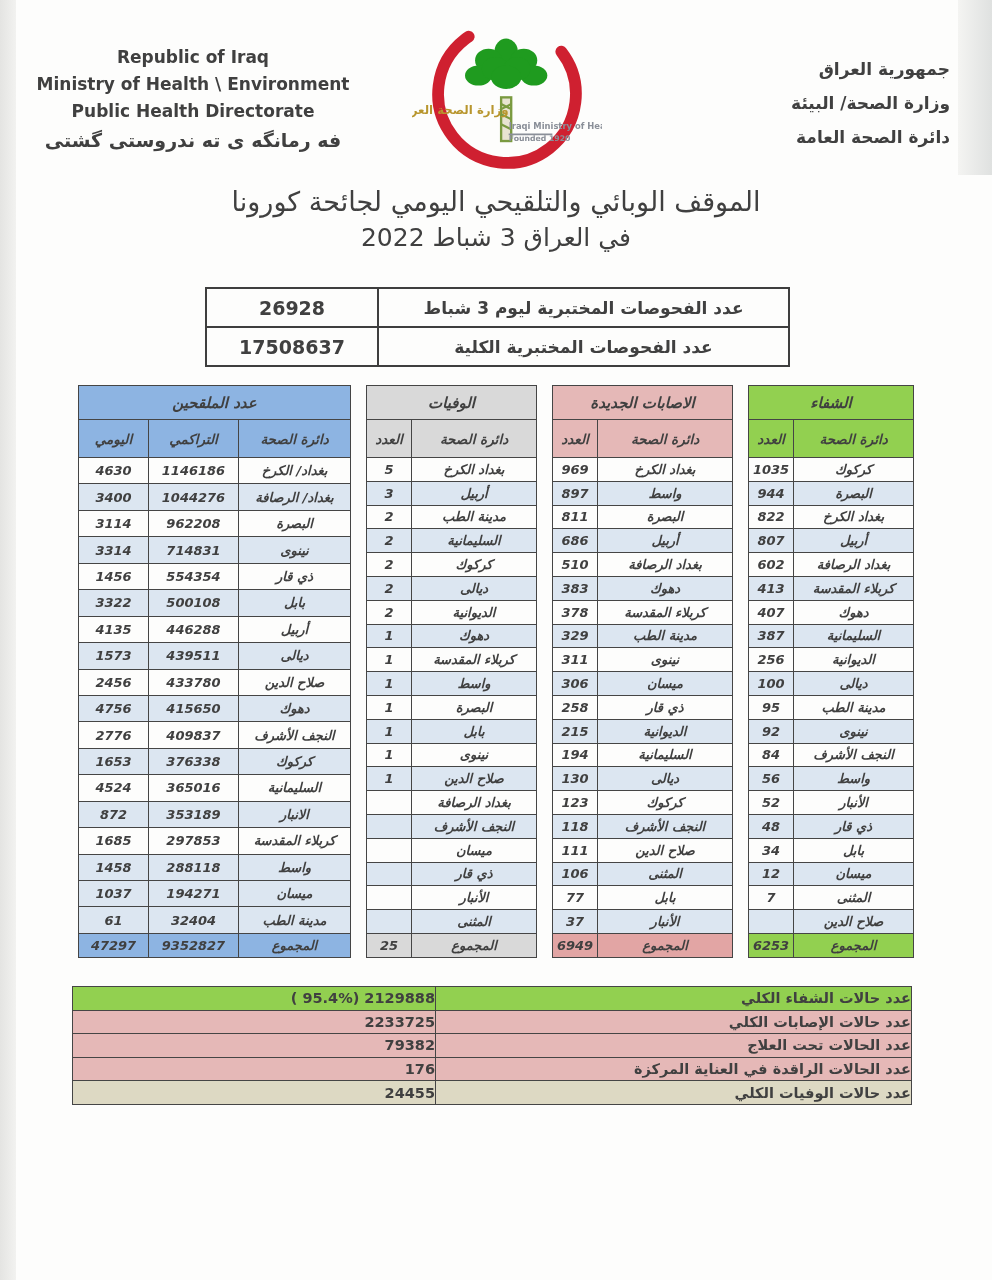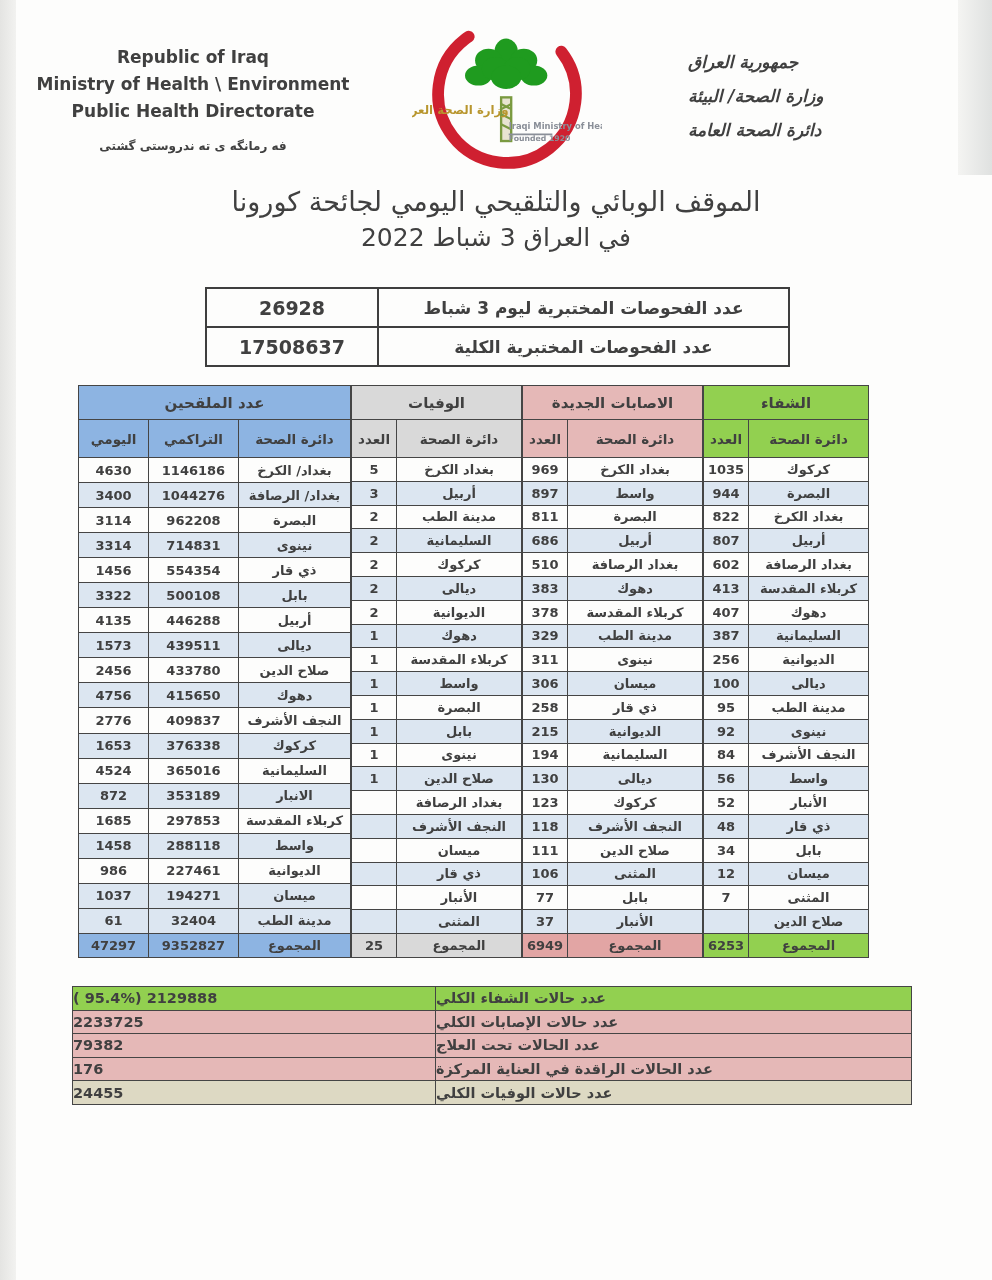--- a/index.html
+++ b/index.html
@@ -19,25 +19,25 @@
   .scan-edge-right {
     position:absolute; right:0; top:0; width:34px; height:175px;
     background:linear-gradient(90deg,#f4f4f2,#dfe1e0);
   }
 
   
   .letterhead-en {
     position:absolute; left:28px; top:44px; width:330px;
     text-align:center; font-weight:bold; font-size:17px; line-height:27px;
   }
-  .letterhead-ku { font-size:12px; margin-top:8px; }
+  .letterhead-ku { font-size:19px; margin-top:2px; }
   .letterhead-ar {
-    position:absolute; left:688px; top:52px; width:262px;
-    text-align:left; font-weight:bold; font-size:17px;
-    display:flex; flex-direction:column; gap:14px; direction:rtl;font-style:italic;
+    position:absolute; left:688px; top:59px; width:262px;
+    text-align:right; font-weight:bold; font-size:17px;
+    display:flex; flex-direction:column; gap:14px; direction:rtl;
   }
   .logo { position:absolute; left:412px; top:10px; width:190px; height:168px; }
 
   
   .doc-title {
     position:absolute; left:0; top:186px; width:100%;
     text-align:center; font-weight:normal; direction:rtl;
   }
   .doc-title .t1 { font-size:27px; }
   .doc-title .t2 { font-size:25px; margin-top:6px; }
@@ -50,21 +50,21 @@
   .tests-table td {
     border:2px solid #3e3e3e; height:39px; font-weight:bold;
     text-align:center; vertical-align:middle;
   }
   .tests-table .val { width:172px; font-size:19px; }
   .tests-table .lbl { direction:rtl; font-size:17px; }
 
   
   .main-table-wrap {
     position:absolute; left:78px; top:385px; width:832px;
-    display:flex; 
+    display:flex; gap:15px;font-style:italic;
   }
   table.data-table { border-collapse:collapse; table-layout:fixed; }
   .data-table th, .data-table td {
     border:1.4px solid #454545; vertical-align:middle; text-align:center;
     font-weight:bold; overflow:hidden; white-space:nowrap;
   }
   .data-table th.section-title { height:34px; font-size:15px; direction:rtl; }
   .data-table th.sub { height:38px; font-size:13.5px; direction:rtl;margin-left:36px; }
   .data-table td { height:23.8px; font-size:13px; }
   .data-table td.name-cell { direction:rtl; }
@@ -85,21 +85,21 @@
   .tot-pink  td { background:#e2a5a4; }
   .tot-green td { background:#92d050; }
 
   
   .summary-table {
     position:absolute; left:72px; top:986px; width:840px;
     border-collapse:collapse; table-layout:fixed;
   }
   .summary-table td {
     border:1.6px solid #454545; height:23.6px; font-weight:bold;
-    text-align:left; vertical-align:middle; font-size:14.5px;
+    text-align:right; vertical-align:middle; font-size:14.5px;
   }
   .summary-table td.sum-val { width:363px; direction:ltr; }
   .summary-table td.sum-lbl { direction:rtl; }
   tr.tone-green td { background:#92d050; }
   tr.tone-pink  td { background:#e5b8b7; }
   tr.tone-beige td { background:#ddd9c3; }
 </style>
 </head>
 <body>
 
@@ -256,25 +256,20 @@
           <tr>
             <td>1685</td>
             <td>297853</td>
             <td class="name-cell" dir="rtl">كربلاء المقدسة</td>
           </tr>
           <tr class="stripe">
             <td>1458</td>
             <td>288118</td>
             <td class="name-cell" dir="rtl">واسط</td>
           </tr>
-          <tr>
-            <td>986</td>
-            <td>227461</td>
-            <td class="name-cell" dir="rtl">الديوانية</td>
-          </tr>
           <tr class="stripe">
             <td>1037</td>
             <td>194271</td>
             <td class="name-cell" dir="rtl">ميسان</td>
           </tr>
           <tr class="stripe">
             <td>61</td>
             <td>32404</td>
             <td class="name-cell" dir="rtl">مدينة الطب</td>
           </tr>

